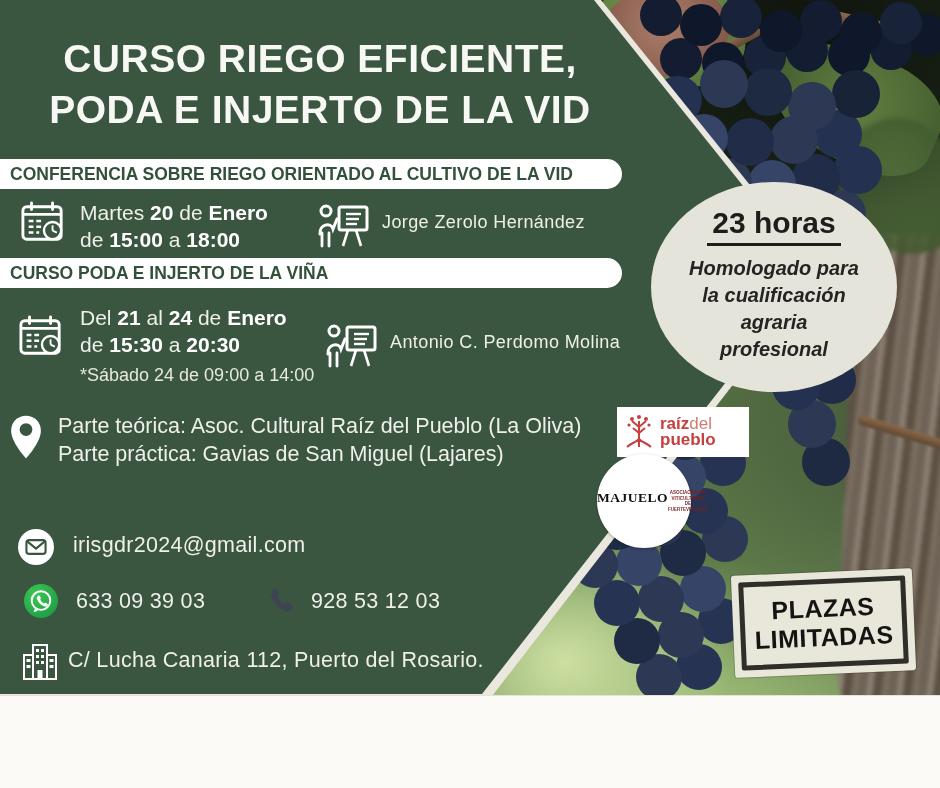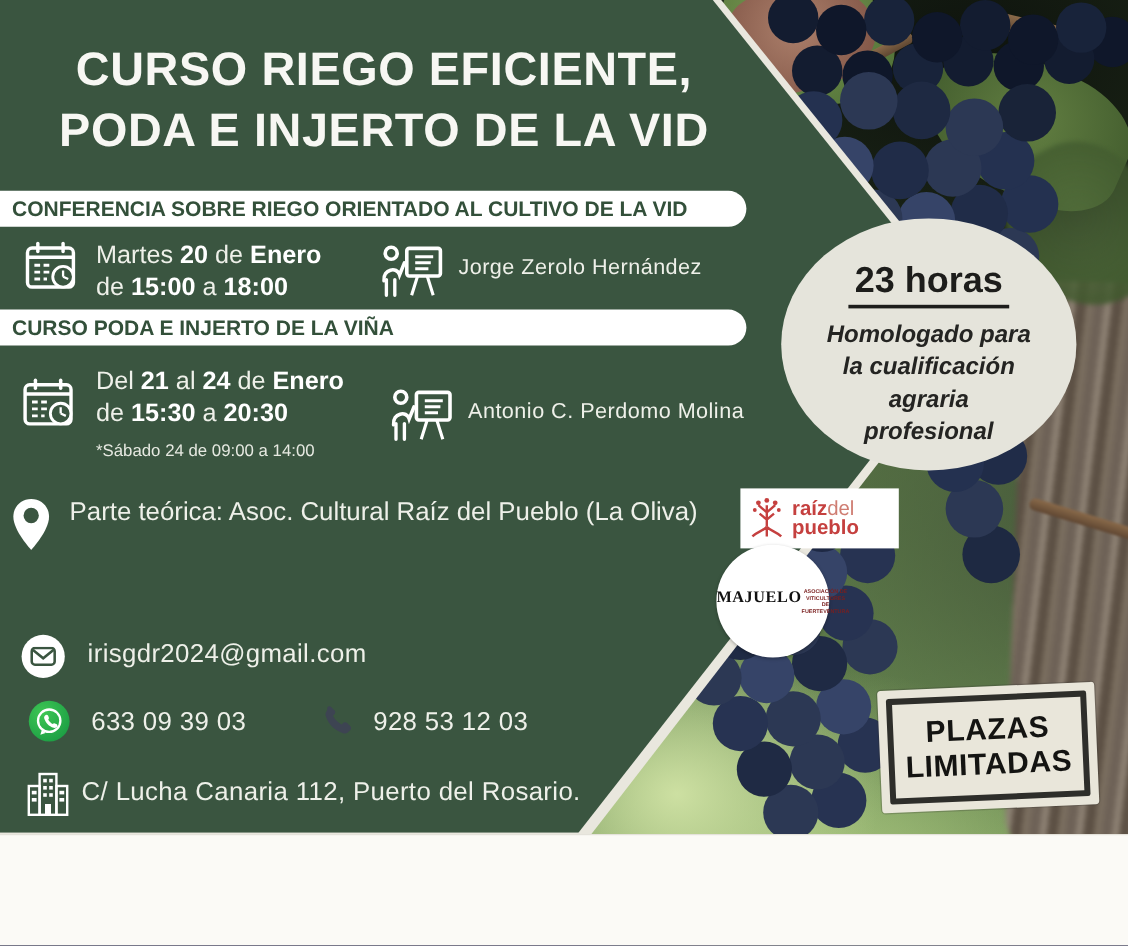--- a/index.html
+++ b/index.html
@@ -64,31 +64,31 @@
   .title{left:0;top:33px;width:640px;text-align:center;font-weight:700;font-size:39px;line-height:51px;color:#f7f7f3;letter-spacing:.5px;}
   .pill{background:#fff;color:#33503a;font-weight:700;display:flex;align-items:center;border-radius:0 16px 16px 0;}
   .pill1{left:0;top:159px;width:612px;height:30px;font-size:17.5px;padding-left:10px;}
   .pill2{left:0;top:258px;width:612px;height:30px;font-size:17.5px;padding-left:10px;}
   .pill3{left:0;top:478px;width:597px;height:34px;}
   .pill3 .big{font-size:24px;font-weight:700;margin-left:46px;letter-spacing:.5px;}
   .pill3 .small{font-size:16.5px;font-weight:700;margin-left:38px;}
   .rich{white-space:pre-wrap;}
   .sched{font-size:21px;line-height:27px;color:#eef0e9;}
   .sched b{color:#ffffff;}
-  .note{font-size:14px;margin-top:4px;color:#e6e9e1;}
+  .note{font-size:18px;margin-top:4px;color:#e6e9e1;}
   .speaker{font-size:18px;letter-spacing:.4px;color:#eef0e9;}
   .loc{font-size:21.5px;line-height:28px;}
   .contact{font-size:21.5px;letter-spacing:.3px;}
   .circle-ic{border-radius:50%;display:flex;align-items:center;justify-content:center;}
   .email-ic{left:18px;top:529px;width:36px;height:36px;background:#fff;}
   .wa-ic{left:24px;top:584px;width:34px;height:34px;background:radial-gradient(circle at 35% 30%,#3ec654,#149540);}
 
   
   .badge{left:651px;top:182px;width:246px;height:210px;border-radius:50%;background:#e5e4db;z-index:7;text-align:center;color:#1d1d1b;}
-  .badge .hours{display:inline-block;margin-top:35px;font-size:30px;font-weight:700;border-bottom:3px solid #1d1d1b;padding:0 5px 3px;}
+  .badge .hours{display:inline-block;margin-top:24px;font-size:30px;font-weight:700;border-bottom:3px solid #1d1d1b;padding:0 5px 3px;}
   .badge .sub{margin-top:9px;font-size:20px;line-height:27px;font-weight:700;font-style:italic;color:#242422;}
 
   
   .stamp{left:733px;top:572px;width:181px;height:102px;background:#e9e6da;transform:rotate(-2.5deg);z-index:8;border-radius:3px;box-shadow:0 0 0 1px rgba(46,46,42,.25);}
   .stamp-frame{position:absolute;inset:7px;border:5px solid #2e2e2a;border-radius:2px;display:flex;flex-direction:column;align-items:center;justify-content:center;}
   .stamp-frame div{font-size:25px;font-weight:700;letter-spacing:.5px;line-height:29px;color:#141412;}
 
   
   .raiz{left:617px;top:407px;width:132px;height:50px;background:#fff;z-index:8;display:flex;align-items:center;padding:3px 6px;box-sizing:border-box;gap:5px;}
   .raiz .t1{font-size:17px;line-height:16px;color:#c5403f;}
@@ -194,20 +194,21 @@
       <path d="M6 31 L6 44 M13 31 L13 44" stroke="#fff" stroke-width="2.8" stroke-linecap="round"></path>
     </svg>
     <div class="abs speaker" style="left:390px;top:332px">Antonio C. Perdomo Molina</div>
 
     <svg class="abs" style="left:9px;top:413px" width="34" height="48" viewBox="0 0 32 44">
       <path d="M16 2 C8 2 2 8 2 16 C2 27 16 42 16 42 C16 42 30 27 30 16 C30 8 24 2 16 2 Z" fill="#fff"></path>
       <circle cx="16" cy="15" r="6" fill="#3a5540"></circle>
     </svg>
     <div class="abs loc" style="left:58px;top:412px">
       <div>Parte teórica: Asoc. Cultural Raíz del Pueblo (La Oliva)</div>
+      <div>Parte práctica: Gavias de San Miguel (Lajares)</div>
     </div>
 
 
     <div class="abs circle-ic email-ic">
       <svg width="22" height="17" viewBox="0 0 20 16">
         <rect x="1" y="1" width="18" height="13" rx="2.5" fill="none" stroke="#3a5540" stroke-width="2"></rect>
         <path d="M2 2.5 L10 9 L18 2.5" fill="none" stroke="#3a5540" stroke-width="2"></path>
       </svg>
     </div>
     <div class="abs contact" style="left:73px;top:533px">irisgdr2024@gmail.com</div>

